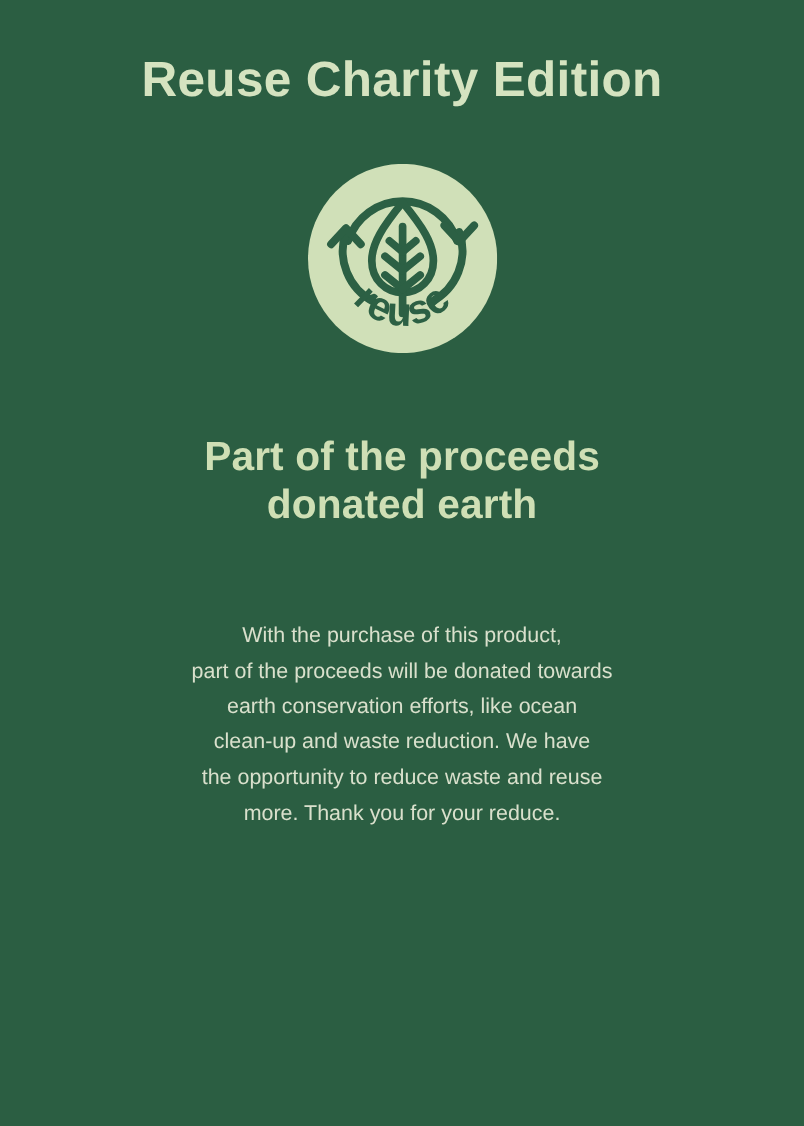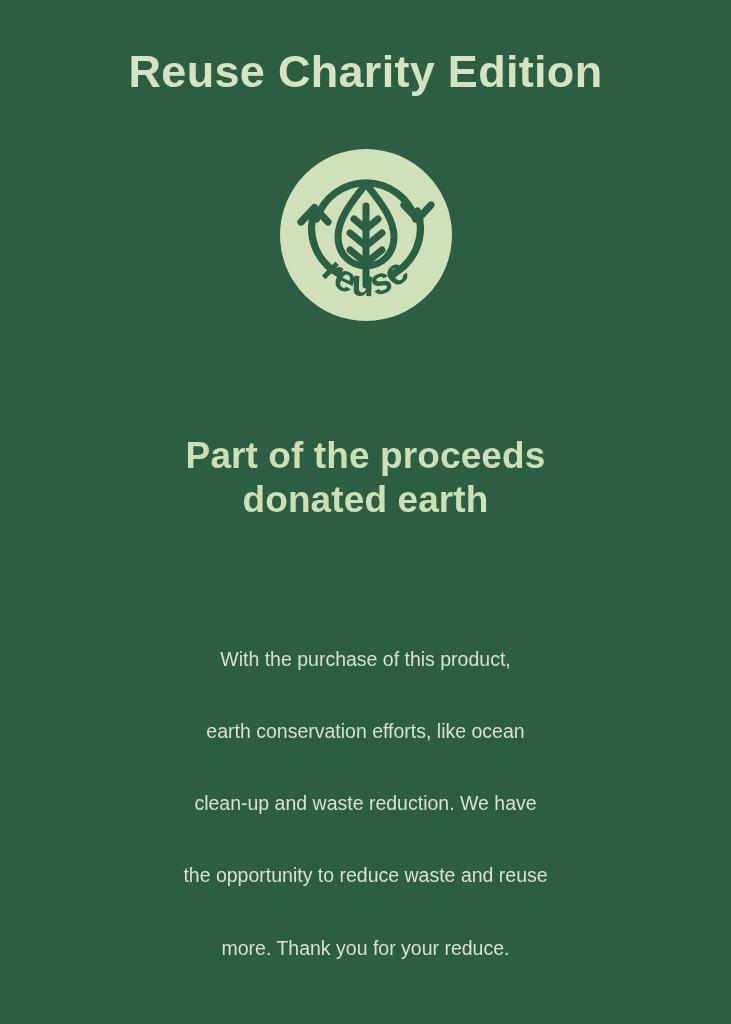--- a/index.html
+++ b/index.html
@@ -45,21 +45,21 @@
     position: relative;
   }
   .badge-wrap svg {
     display: block;
     width: 172px;
     height: 172px;
   }
 
   
   .heading {
-    margin-top: 113px;
+    margin-top: 72px;
     font-size: 37px;
     font-weight: 700;
     color: #cfdfb5;
     text-align: center;
     line-height: 1.17;
     letter-spacing: 0.1px;
     max-width: 520px;
   }
   .heading .hl {
     display: block;
@@ -72,21 +72,20 @@
     font-size: 19.5px;
     font-weight: 300;
     color: #d9e0cc;
     text-align: center;
     line-height: 1.65;
     max-width: 560px;
   }
   .body-copy .bl {
     display: block;
     white-space: nowrap;
-    margin-top: 40px;
   }
 </style>
 </head>
 <body>
 
 <div class="card">
 
   <div class="title">Reuse Charity Edition</div>
 
   <div class="badge-wrap">
@@ -140,19 +139,20 @@
     </svg>
   </div>
 
   <div class="heading">
     <span class="hl">Part of the proceeds</span>
     <span class="hl">donated earth</span>
   </div>
 
   <div class="body-copy">
     <span class="bl">With the purchase of this product,</span>
+    <span class="bl">part of the proceeds will be donated towards</span>
     <span class="bl">earth conservation efforts, like ocean</span>
     <span class="bl">clean-up and waste reduction. We have</span>
     <span class="bl">the opportunity to reduce waste and reuse</span>
     <span class="bl">more. Thank you for your reduce.</span>
   </div>
 
 </div>
 
 </body></html>

